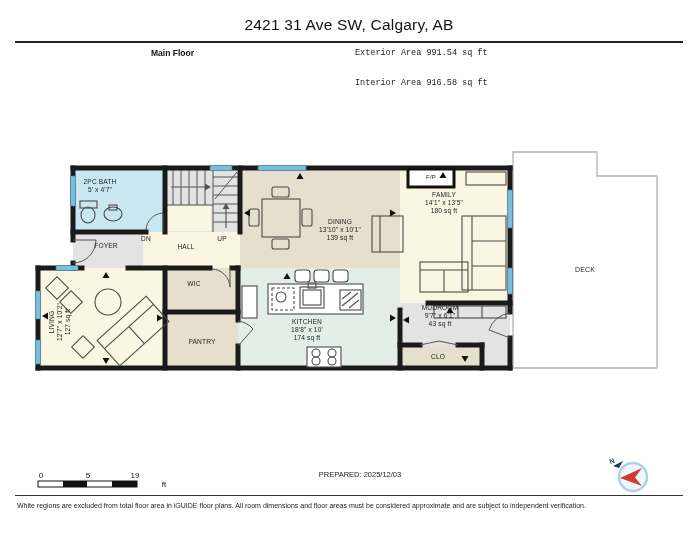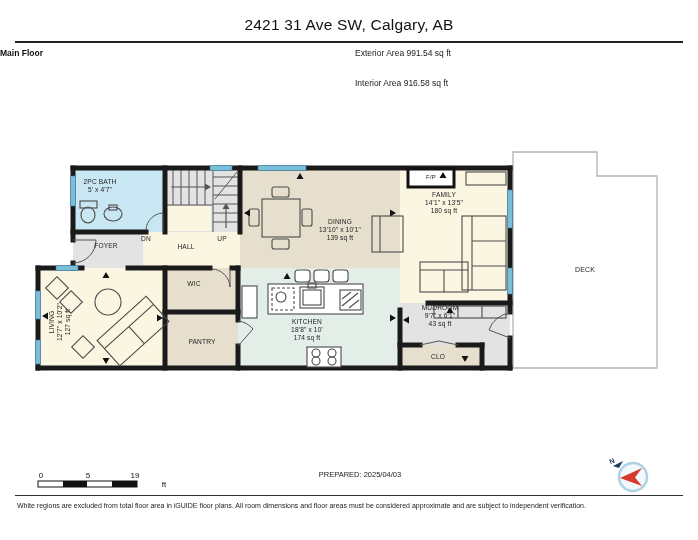--- a/index.html
+++ b/index.html
@@ -8,22 +8,22 @@
     font-family:"Liberation Sans", sans-serif;color:#111;
   }
   .abs{position:absolute;}
   .title{
     left:0;top:16px;width:698px;text-align:center;
     font-size:15.5px;font-weight:normal;letter-spacing:.2px;
   }
   .hr{left:15px;width:668px;height:1.6px;background:#222;}
   .hr.top{top:41px;}
   .hr.bottom{top:495px;height:1.2px;background:#333;}
-  .floorlbl{top:48px;width:345px;left:0;text-align:left;font-size:8.5px;font-weight:bold;}
-  .areatxt{left:355px;font-size:8.5px;color:#222;}
+  .floorlbl{top:48px;width:345px;left:0;text-align:center;font-size:8.5px;font-weight:bold;}
+  .areatxt{left:355px;font-size:8.5px;color:#222;font-family:Liberation Mono, monospace;}
   .lbl{
     position:absolute;transform:translate(-50%,-50%);text-align:center;
     font-size:6.6px;line-height:1.25;color:#222;white-space:nowrap;letter-spacing:.15px;
   }
   .lbl.rot{transform:translate(-50%,-50%) rotate(-90deg);}
   .lbl .nm{font-size:6.6px;}
   .tiny{font-size:6px;}
   .scale-num{position:absolute;transform:translate(-50%,-50%);font-size:8px;color:#111;}
   .prepared{position:absolute;transform:translate(-50%,0);font-size:7.5px;color:#222;}
   .disclaimer{left:17px;top:502px;width:668px;font-size:7px;color:#222;}
@@ -282,18 +282,18 @@
     <div>43 sq ft</div>
   </div>
   <div class="lbl" style="left:438px;top:357px;">CLO</div>
   <div class="lbl" style="left:585px;top:270px;font-size:7px;">DECK</div>
 
   <div class="scale-num" style="left:41px;top:475px;">0</div>
   <div class="scale-num" style="left:88px;top:475px;">5</div>
   <div class="scale-num" style="left:135px;top:475px;">19</div>
   <div class="scale-num" style="left:146px;top:484px;margin-left:18px;">ft</div>
 
-  <div class="prepared" style="left:360px;top:470px;">PREPARED: 2025/04/03</div>
+  <div class="prepared" style="left:360px;top:470px;">PREPARED: 2025/12/03</div>
   <div class="northlbl" style="left:612px;top:461px;">N</div>
   <div class="abs hr bottom"></div>
   <div class="abs disclaimer">White regions are excluded from total floor area in iGUIDE floor plans. All room dimensions and floor areas must be considered approximate and are subject to independent verification.</div>
 
 </div>
 
 </body></html>

